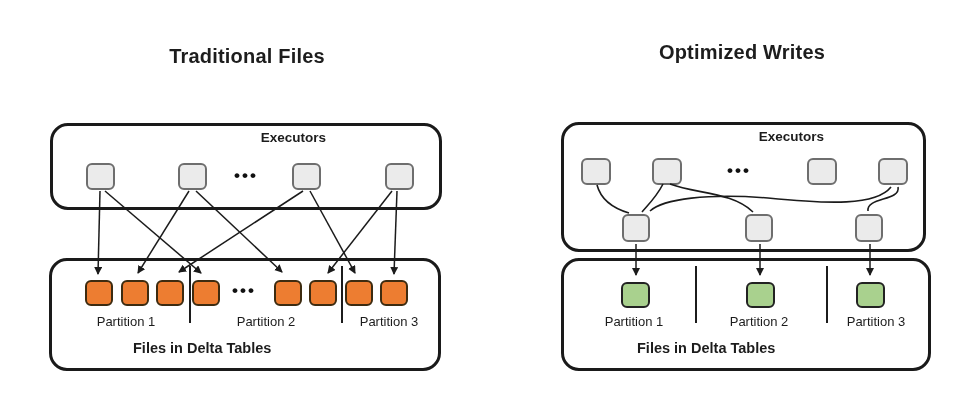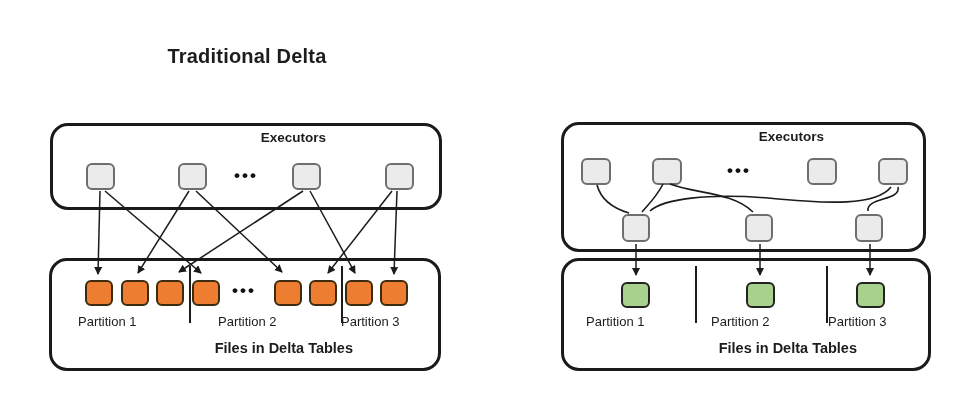--- a/index.html
+++ b/index.html
@@ -23,34 +23,34 @@
   }
   .file{
     position:absolute;border:2px solid #3d2b10;border-radius:6px;box-sizing:border-box;
   }
   .dots{
     position:absolute;font-size:17px;font-weight:700;letter-spacing:2px;color:#111;
     width:44px;text-align:center;line-height:26px;height:26px;
   }
   .vline{position:absolute;width:2px;background:#1c1c1c;}
   .plabel{
-    position:absolute;font-size:13px;color:#1c1c1c;text-align:left;width:96px;white-space:nowrap;
+    position:absolute;font-size:13px;color:#1c1c1c;text-align:center;width:96px;white-space:nowrap;
   }
   .flabel{
-    position:absolute;font-size:14.5px;font-weight:700;color:#1c1c1c;text-align:right;width:220px;white-space:nowrap;
+    position:absolute;font-size:14.5px;font-weight:700;color:#1c1c1c;text-align:left;width:220px;white-space:nowrap;
   }
   svg.arrows{position:absolute;left:0;top:0;pointer-events:none;}
   .z1{z-index:1}.z2{z-index:2}.z3{z-index:3}
 </style>
 </head>
 <body>
 
 <div class="canvas">
 
-  <div class="ptitle" style="left:97px;top:45px;">Traditional Delta</div>
+  <div class="ptitle" style="left:97px;top:45px;">Traditional Files</div>
 
   <div class="bigbox z1" style="left:50px;top:123px;width:392px;height:87px;"></div>
   <div class="elabel z2" style="left:166px;top:130px;">Executors</div>
 
   <div class="sq z2" style="left:86px;top:163px;width:29px;height:27px;"></div>
   <div class="sq z2" style="left:178px;top:163px;width:29px;height:27px;"></div>
   <div class="dots z2" style="left:224px;top:163px;">•••</div>
   <div class="sq z2" style="left:292px;top:163px;width:29px;height:27px;"></div>
   <div class="sq z2" style="left:385px;top:163px;width:29px;height:27px;"></div>
 
@@ -66,20 +66,21 @@
   <div class="file z2" style="left: 274px; top: 280px; width: 28px; height: 26px; background-color: rgb(237, 125, 49); border-color: rgb(61, 43, 16);"></div>
   <div class="file z2" style="left: 309px; top: 280px; width: 28px; height: 26px; background-color: rgb(237, 125, 49); border-color: rgb(61, 43, 16);"></div>
   <div class="file z2" style="left: 345px; top: 280px; width: 28px; height: 26px; background-color: rgb(237, 125, 49); border-color: rgb(61, 43, 16);"></div>
   <div class="file z2" style="left: 380px; top: 280px; width: 28px; height: 26px; background-color: rgb(237, 125, 49); border-color: rgb(61, 43, 16);"></div>
 
   <div class="plabel z2" style="left:78px;top:314px;">Partition 1</div>
   <div class="plabel z2" style="left:218px;top:314px;">Partition 2</div>
   <div class="plabel z2" style="left:341px;top:314px;">Partition 3</div>
   <div class="flabel z2" style="left:133px;top:340px;">Files in Delta Tables</div>
 
+  <div class="ptitle" style="left:592px;top:41px;">Optimized Writes</div>
 
   <div class="bigbox z1" style="left:561px;top:122px;width:365px;height:130px;"></div>
   <div class="elabel z2" style="left:664px;top:129px;">Executors</div>
 
   <div class="sq z2" style="left:581px;top:158px;width:30px;height:27px;"></div>
   <div class="sq z2" style="left:652px;top:158px;width:30px;height:27px;"></div>
   <div class="dots z2" style="left:717px;top:158px;">•••</div>
   <div class="sq z2" style="left:807px;top:158px;width:30px;height:27px;"></div>
   <div class="sq z2" style="left:878px;top:158px;width:30px;height:27px;"></div>
 

